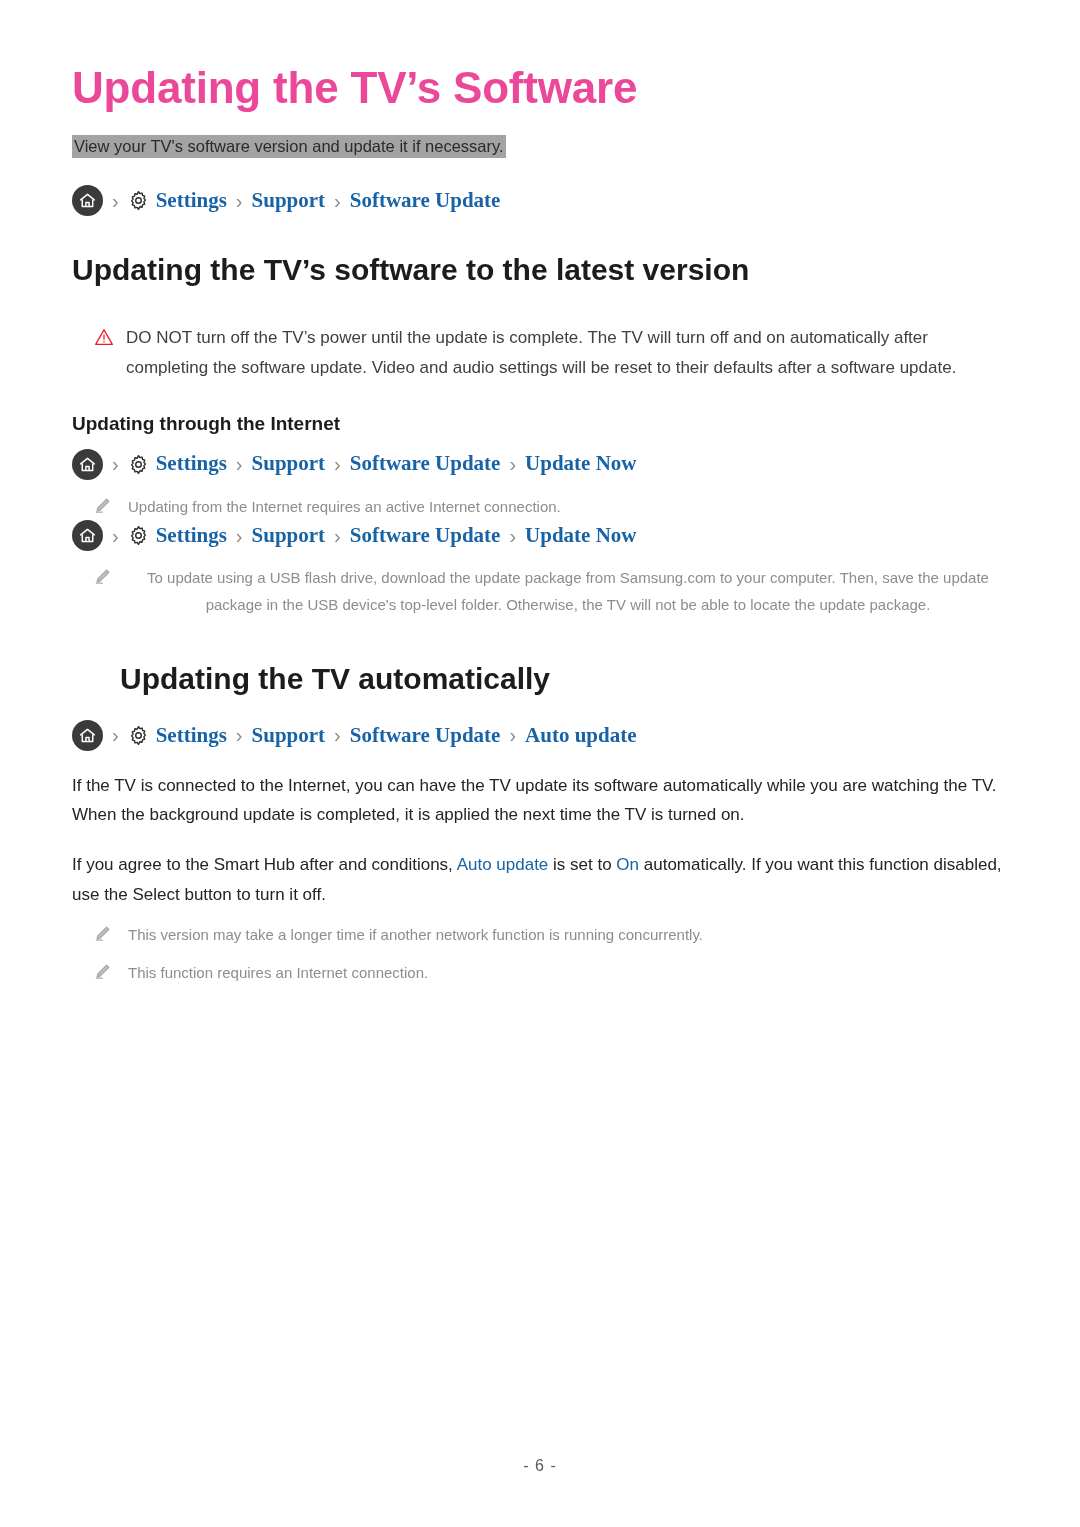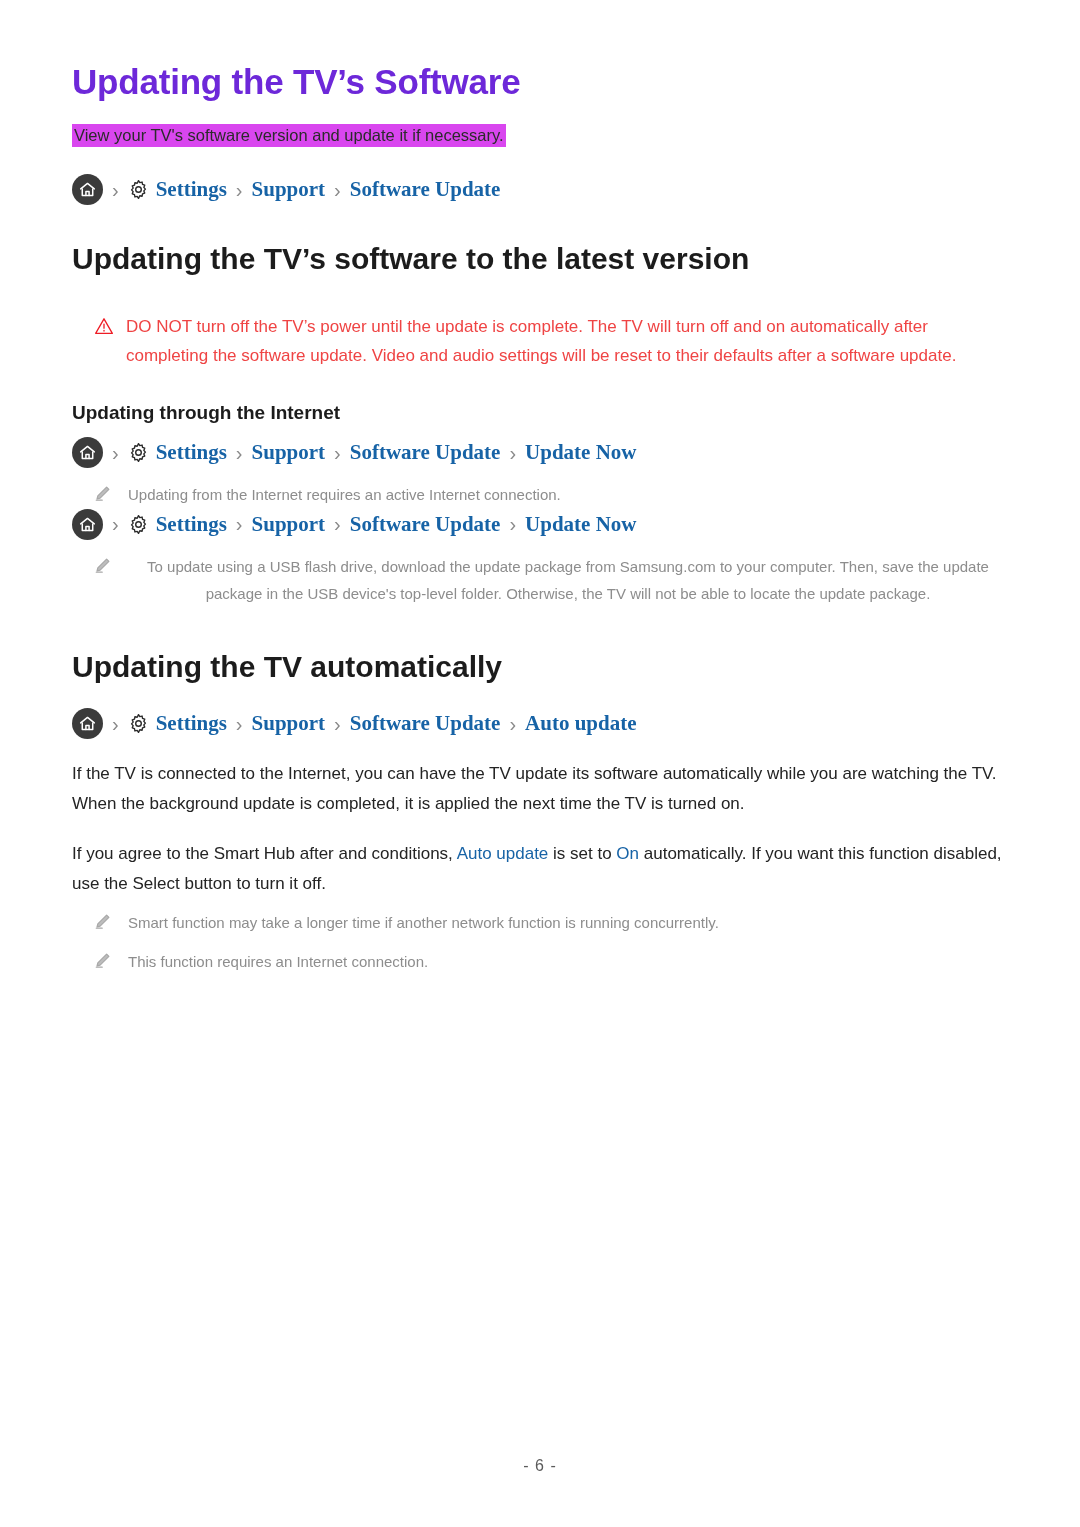--- a/index.html
+++ b/index.html
@@ -18,49 +18,49 @@
   .page {
     position: relative;
     width: 1080px;
     height: 1527px;
     box-sizing: border-box;
     padding: 60px 72px 0 72px;
   }
 
   
   .h1 {
-    font-size: 35px;
+    font-size: 44px;
     font-weight: 600;
     letter-spacing: -0.2px;
-    color: #6d28d9;
+    color: #ec4899;
     margin: 0 0 18px 0;
     line-height: 1.25;
   }
   .subtitle-wrap {
     margin: 0 0 26px 0;
   }
   .subtitle {
     display: inline;
     font-size: 16.5px;
     line-height: 1.6;
     color: #2b2b2b;
-    background: #d946ef;
+    background: #a3a3a3;
     box-decoration-break: clone;
     -webkit-box-decoration-break: clone;
     padding: 2px 2px 3px 2px;
     text-align: right;
   }
   .h2 {
     font-size: 30px;
     font-weight: 600;
     color: #1c1c1c;
     margin: 34px 0 22px 0;
     line-height: 1.3;
   }
-  .h2.tight-top { margin-top: 40px; }
+  .h2.tight-top { margin-top: 40px; margin-left: 48px; }
   .h3 {
     font-size: 19px;
     font-weight: 600;
     color: #1c1c1c;
     margin: 30px 0 12px 0;
     line-height: 1.3;
   }
 
   
   .crumb {
@@ -114,21 +114,21 @@
     padding-left: 22px;
   }
   .warning-icon {
     flex: 0 0 auto;
     width: 22px;
     margin-top: 5px;
     margin-right: 10px;
   }
   .warning-icon svg { display: block; }
   .warning-text {
-    color: #ef4444;
+    color: #404040;
     font-size: 17px;
     line-height: 1.72;
     font-weight: 400;
   }
 
   
   .para {
     font-size: 17px;
     line-height: 1.75;
     color: #242424;
@@ -319,21 +319,21 @@
 
   <p class="para"><span>If you agree to the Smart Hub after and conditions, </span><span class="lnk">Auto update</span><span> is set to </span><span class="lnk">On</span><span> automatically. If you want this function disabled, use the Select button to turn it off.</span></p>
 
   <div class="note">
     <span class="note-icon">
       <svg width="17" height="17" viewBox="0 0 24 24" fill="none" stroke="#a8a8a8" stroke-width="1.7" stroke-linejoin="round" stroke-linecap="round">
         <path d="M17.8 2.9 21 6.1 8.6 18.5l-4.3 1.1 1.1-4.3z" fill="#bdbdbd"></path>
         <path d="M3.2 21.4h8.4"></path>
       </svg>
     </span>
-    <span class="note-text">Smart function may take a longer time if another network function is running concurrently.</span>
+    <span class="note-text">This version may take a longer time if another network function is running concurrently.</span>
   </div>
 
   <div class="note">
     <span class="note-icon">
       <svg width="17" height="17" viewBox="0 0 24 24" fill="none" stroke="#a8a8a8" stroke-width="1.7" stroke-linejoin="round" stroke-linecap="round">
         <path d="M17.8 2.9 21 6.1 8.6 18.5l-4.3 1.1 1.1-4.3z" fill="#bdbdbd"></path>
         <path d="M3.2 21.4h8.4"></path>
       </svg>
     </span>
     <span class="note-text">This function requires an Internet connection.</span>

